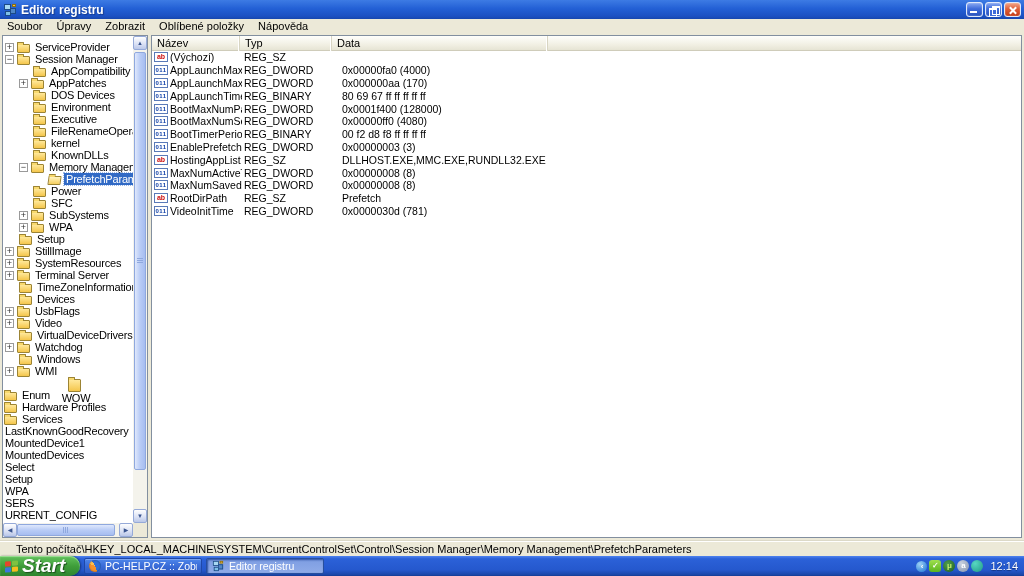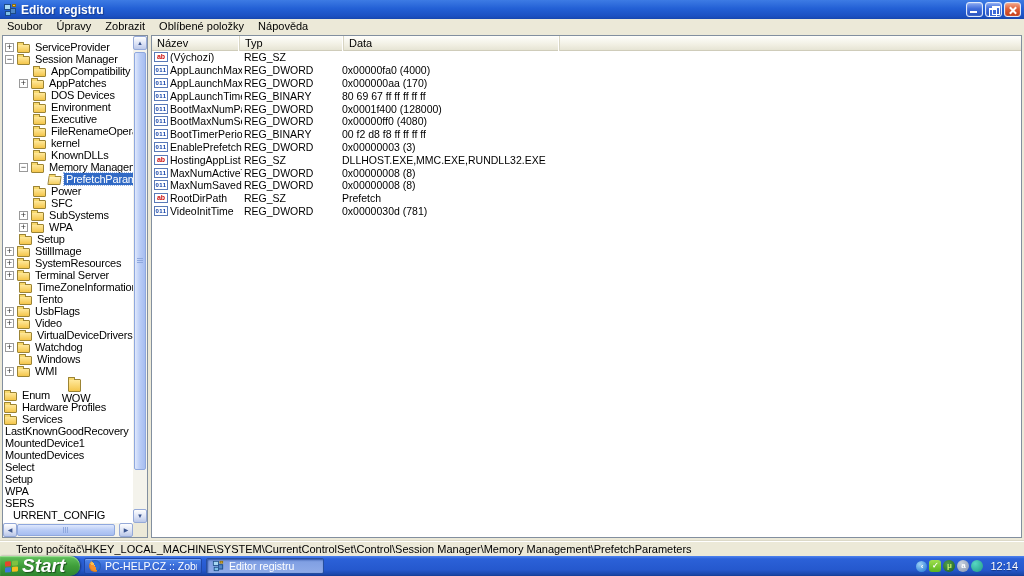--- a/index.html
+++ b/index.html
@@ -72,21 +72,21 @@
     background:linear-gradient(#dfe8fc,#b9ccf6 50%,#a6bdf0); border:1px solid #8fa8de; border-radius:2px; }
   .hthumb::after { content:""; position:absolute; top:2px; bottom:2px; left:50%; width:5px; margin-left:-3px;
     background:repeating-linear-gradient(90deg,#8fa8de 0 1px,transparent 1px 2px); }
 
   .list-panel { position:absolute; left:151px; right:2px; top:2px; bottom:2px; background:#fff;
     border:1px solid #828f9f; }
   .list-header { position:absolute; left:0; top:0; right:0; height:15px; display:flex;
     background:linear-gradient(#fefefb,#f2f0e4 60%,#e6e4d4); border-bottom:1px solid #cfccba; }
   .hcol { height:15px; line-height:15px; padding-left:5px; color:#000;
     border-right:1px solid #d8d5c3; box-shadow:inset -1px 0 0 #fff; }
-  .hcol.c0 { width:88px; } .hcol.c1 { width:104px; } .hcol.c2 { width:216px; } .hcol.c3 { flex:1; border-right:none; box-shadow:none; }
+  .hcol.c0 { width:88px; } .hcol.c1 { width:92px; } .hcol.c2 { width:216px; } .hcol.c3 { flex:1; border-right:none; box-shadow:none; }
   .list-body { position:absolute; left:0; top:15px; right:0; bottom:0; overflow:hidden; }
   .vrow { height:12.8px; display:flex; align-items:center; white-space:nowrap; font-size:10.5px; }
   .vicon { flex:0 0 14px; width:14px; height:10px; margin-left:2px; margin-right:2px; border:1px solid #5a7ab8;
     background:#fff; font-size:7px; line-height:8px; text-align:center; font-weight:bold; overflow:hidden; }
   .vicon.sz { color:#cc1111; }
   .vicon.bin { color:#1040a8; font-size:6px; letter-spacing:0.5px; }
   .vname { width:72px; overflow:hidden; color:#000; }
   .vtype { width:92px; padding-left:2px; overflow:hidden; color:#000; }
   .vdata { flex:1; padding-left:8px; overflow:hidden; color:#000; }
 
@@ -243,21 +243,21 @@
             <span class="expander">+</span>
             <span class="folder"></span>
             <span class="tlabel">Terminal Server</span>
           </div>
           <div class="trow" style="padding-left: 16px;">
             <span class="folder"></span>
             <span class="tlabel">TimeZoneInformation</span>
           </div>
           <div class="trow" style="padding-left: 16px;">
             <span class="folder"></span>
-            <span class="tlabel">Tento</span>
+            <span class="tlabel">Devices</span>
           </div>
           <div class="trow" style="padding-left: 2px;">
             <span class="expander">+</span>
             <span class="folder"></span>
             <span class="tlabel">UsbFlags</span>
           </div>
           <div class="trow" style="padding-left: 2px;">
             <span class="expander">+</span>
             <span class="folder"></span>
             <span class="tlabel">Video</span>
@@ -310,21 +310,21 @@
           </div>
           <div class="trow" style="padding-left: 0px;">
             <span class="tlabel">Setup</span>
           </div>
           <div class="trow" style="padding-left: 0px;">
             <span class="tlabel">WPA</span>
           </div>
           <div class="trow" style="padding-left: 0px;">
             <span class="tlabel">SERS</span>
           </div>
-          <div class="trow" style="padding-left: 8px;">
+          <div class="trow" style="padding-left: 0px;">
             <span class="tlabel">URRENT_CONFIG</span>
           </div>
         </div>
       <div class="vscroll">
         <div class="sbtn up"></div>
         <div class="vthumb"></div>
         <div class="sbtn down"></div>
       </div>
       <div class="hscroll">
         <div class="sbtn left"></div>

